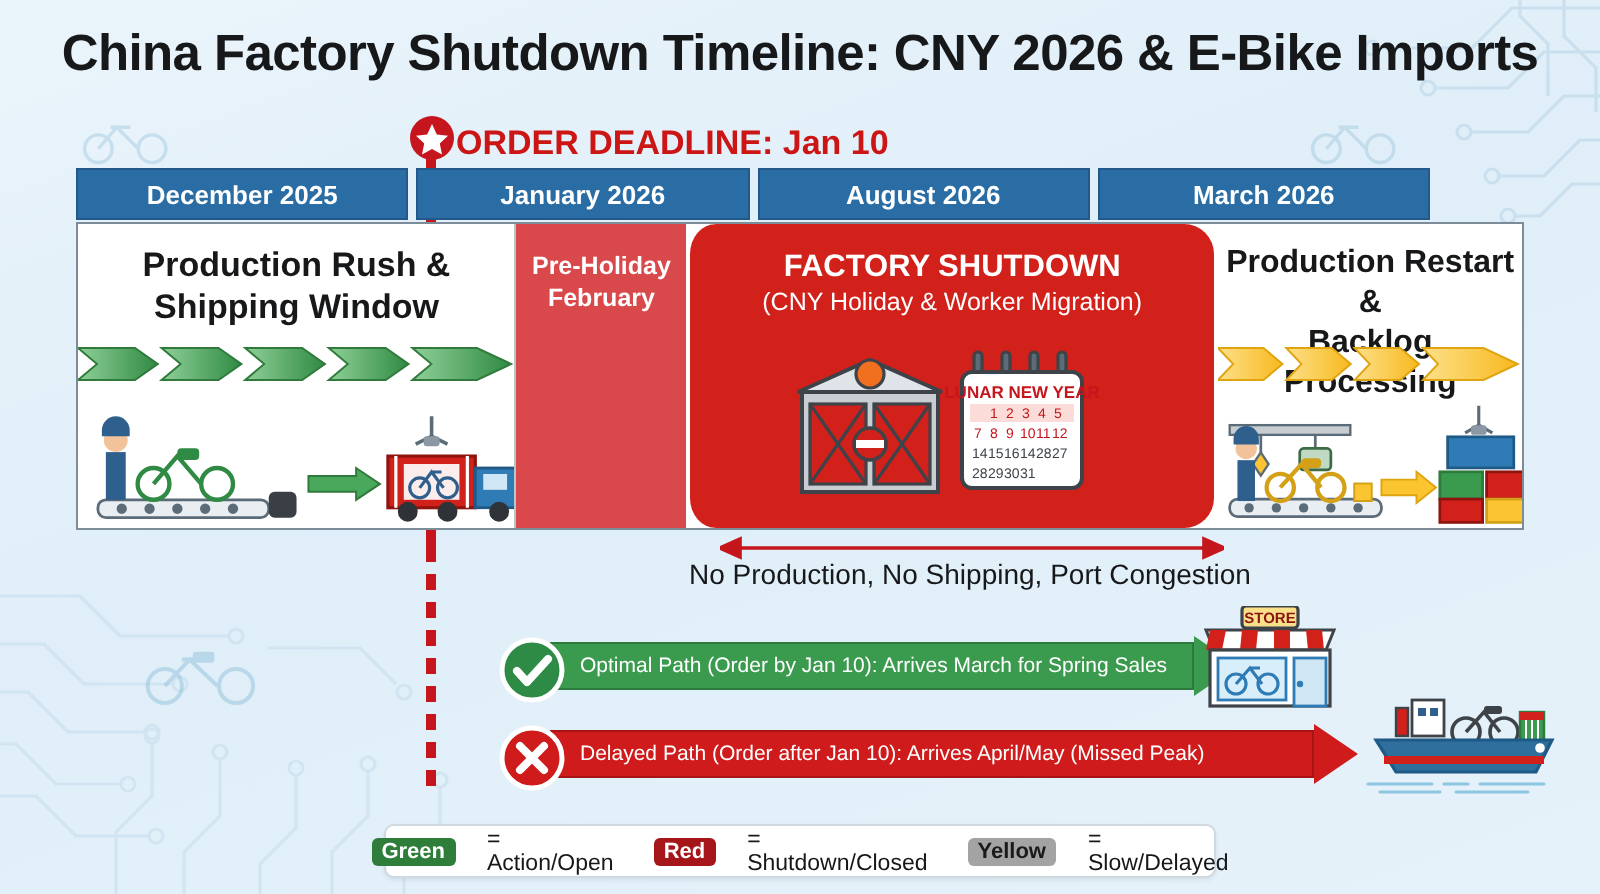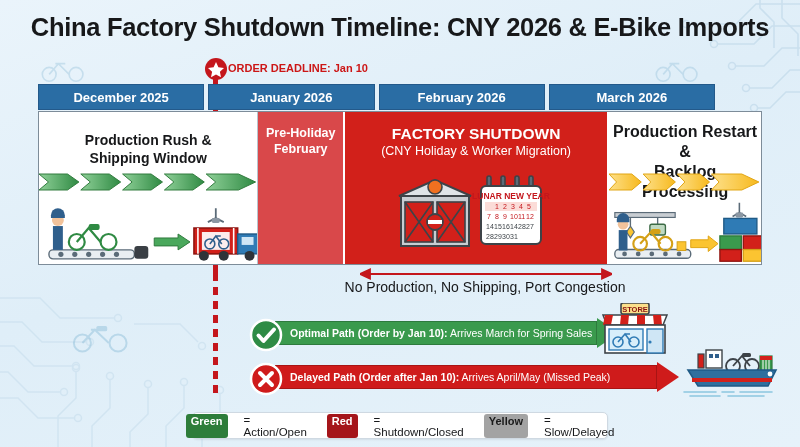--- a/index.html
+++ b/index.html
@@ -32,21 +32,21 @@
     font-size: 25.5px; font-weight: bold; color: #17181a;
     letter-spacing: -.3px;
   }
 
   
   .deadline-wrap { position: absolute; left: 203px; top: 58px; }
   .pin { position: absolute; left: 0; top: 0; width: 26px; height: 28px; }
   .deadline-label {
     position: absolute; left: 25px; top: 4px;
     white-space: nowrap;
-    font-size: 11px; font-weight: bold; color: #cc1616;
+    font-size: 17px; font-weight: bold; color: #cc1616;
   }
   .deadline-line {
     position: absolute; left: 213px; top: 78px;
     width: 5px; height: 318px;
     background: #c4161c;
   }
   .deadline-line.dashed {
     background: repeating-linear-gradient(to bottom,
       #c4161c 0 8px, rgba(196,22,28,0) 8px 14px);
   }
@@ -66,28 +66,28 @@
   .panels {
     position: absolute; left: 38px; top: 111px; width: 724px; height: 154px;
     display: flex;
     border: 1px solid #7d8c99;
     background: #ffffff;
     overflow: hidden;
   }
   .panel { position: relative; height: 100%; overflow: hidden; }
   .p-dec   { width: 30.4%; background: #ffffff; border-right: 1px solid #b8c4ce; }
   .p-pre   { width: 11.7%; background: #d9484a; }
-  .p-shut  { width: 36.6%; background: #d2201a; border-left: 2px solid #ffffff; }
+  .p-shut  { width: 36.6%; background: #d2201a; border-left: 2px solid #ffffff; border-radius: 15px; }
   .p-mar   { width: 21.3%; background: #ffffff; border-left: 2px solid #ffffff; }
 
   .panel-title {
     position: absolute; left: 0; width: 100%; text-align: center;
     font-weight: bold; line-height: 1.25;
   }
-  .p-dec .panel-title { top: 20px; font-size: 14px; color: #17181a; }
+  .p-dec .panel-title { top: 10px; font-size: 17px; color: #17181a; }
   .p-pre .panel-title { top: 14px; font-size: 12.5px; color: #ffffff; }
   .p-shut .panel-title { top: 12px; font-size: 15.5px; color: #ffffff; }
   .p-shut .panel-sub {
     position: absolute; top: 32px; left: 0; width: 100%; text-align: center;
     font-size: 12.5px; color: #ffffff;
   }
   .p-mar .panel-title { top: 10px; font-size: 16px; color: #17181a; }
 
   .arrow-row { position: absolute; left: 0; width: 100%; top: 55px; height: 30px; }
 
@@ -111,42 +111,42 @@
     height: 24px; display: flex; align-items: center; padding-left: 14px;
     white-space: nowrap;
   }
   .bar-head {
     width: 0; height: 0;
     border-top: 15px solid transparent;
     border-bottom: 15px solid transparent;
     margin-top: 0;
   }
   .bar-text { font-size: 10.5px; color: #ffffff; }
-  .bar-text b { font-weight: bold; }
+  .bar-text b { font-weight: normal; }
 
   .path-optimal { left: 249px; top: 318px; }
   .path-optimal .bar-body { background: #3a9a4d; border: 1px solid #2d7a3d; width: 322px; }
   .path-optimal .bar-head { border-left: 22px solid #3a9a4d; }
 
   .path-delayed { left: 249px; top: 362px; }
   .path-delayed .bar-body { background: #cf1b1b; border: 1px solid #a81414; width: 382px; }
   .path-delayed .bar-head { border-left: 22px solid #cf1b1b; }
 
   
   .store-icon { position: absolute; left: 599px; top: 303px; width: 72px; height: 52px; }
   .ship-icon  { position: absolute; left: 676px; top: 346px; width: 108px; height: 52px; }
 
   
   .legend {
     position: absolute; left: 192px; top: 412px; width: 416px; height: 27px;
     background: #ffffff; border: 1px solid #cfd9e2; border-radius: 5px;
     display: flex; align-items: center; justify-content: center; gap: 20px;
     box-shadow: 0 1px 2px rgba(0,0,0,.08);
   }
-  .legend-item { display: flex; gap: 16px; font-size: 11.5px; color: #17181a; }
+  .legend-item { display: flex; align-items: center; gap: 16px; font-size: 11.5px; color: #17181a; }
   .chip {
     display: inline-block; padding: 1px 5px; border-radius: 3px;
     font-size: 11px; font-weight: bold; color: #ffffff;
   }
   .chip-green { background: #2e7d3a; }
   .chip-red { background: #a5151a; }
   .chip-yellow { background: #a3a3a3; color: #1a1a1a; }
 </style>
 </head>
 <body>
@@ -228,21 +228,21 @@
       <polygon points="13,4 15.4,9.2 21,9.9 16.9,13.7 18,19.2 13,16.5 8,19.2 9.1,13.7 5,9.9 10.6,9.2" fill="#ffffff"></polygon>
     </svg>
     <div class="deadline-label">ORDER DEADLINE: Jan 10</div>
   </div>
   <div class="deadline-line" style="height:195px;"></div>
   <div class="deadline-line dashed" style="top:273px;height:120px;"></div>
 
   <div class="months">
     <div class="month">December 2025</div>
     <div class="month">January 2026</div>
-    <div class="month">February 2026</div>
+    <div class="month">August 2026</div>
     <div class="month">March 2026</div>
   </div>
 
   <div class="panels">
 
     <div class="panel p-dec">
       <div class="panel-title">
         <span>Production Rush &amp;</span><br>
         <span>Shipping Window</span>
       </div>

